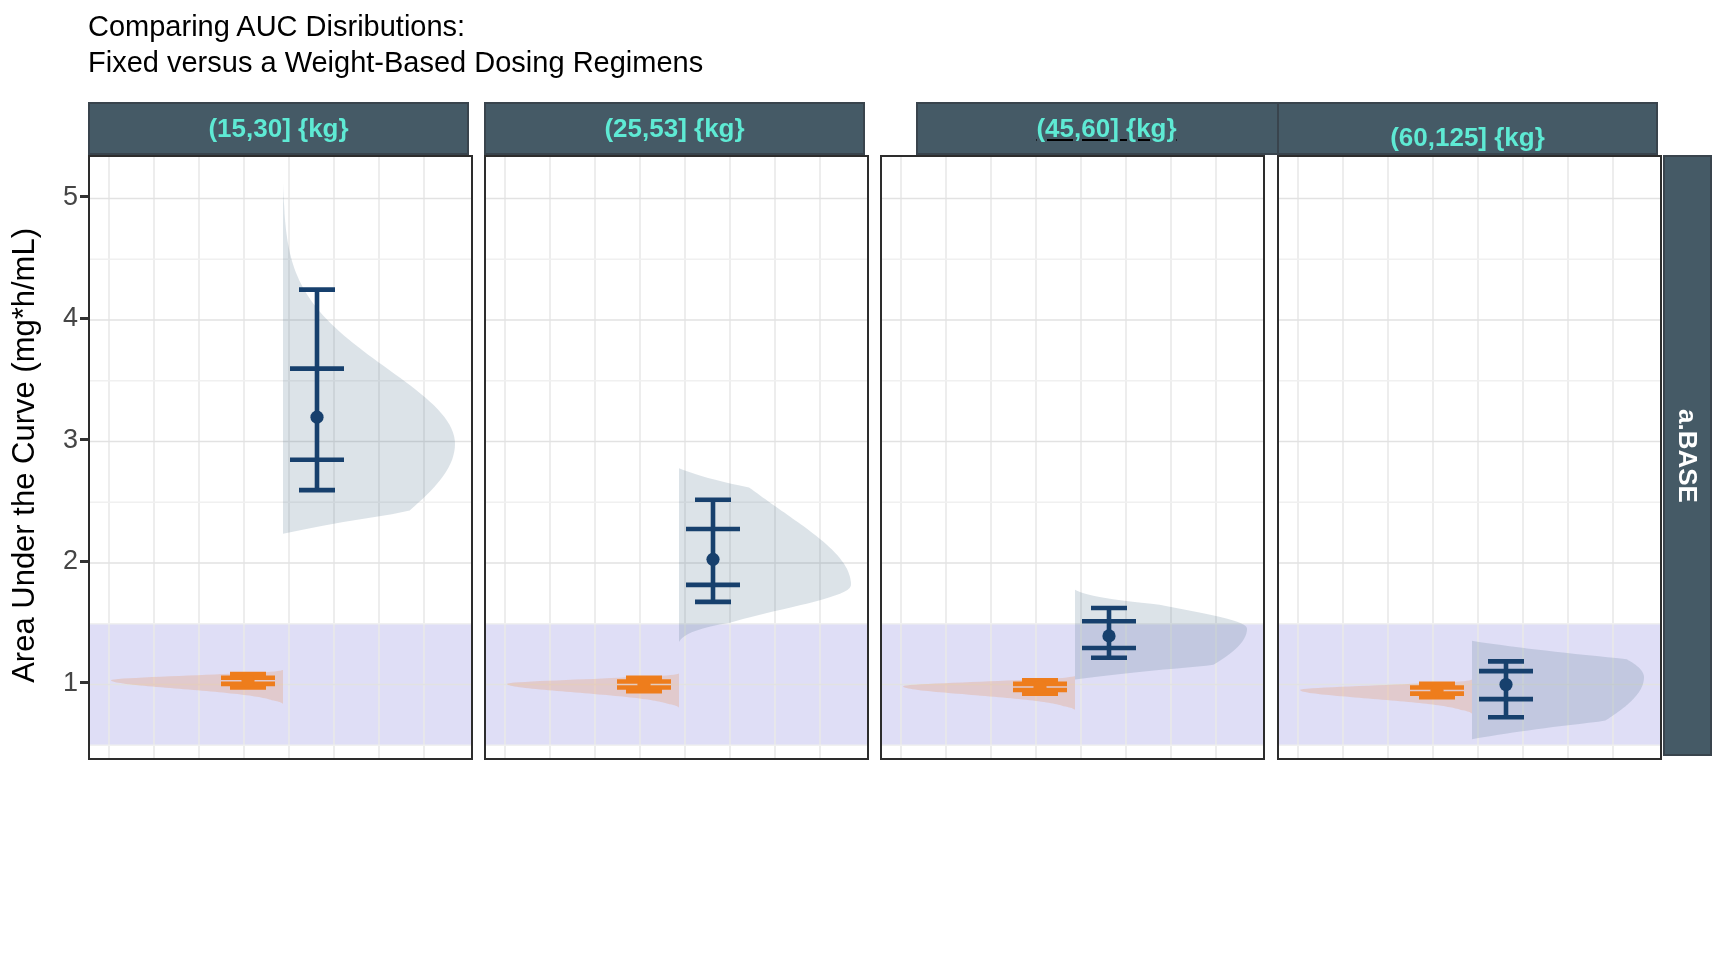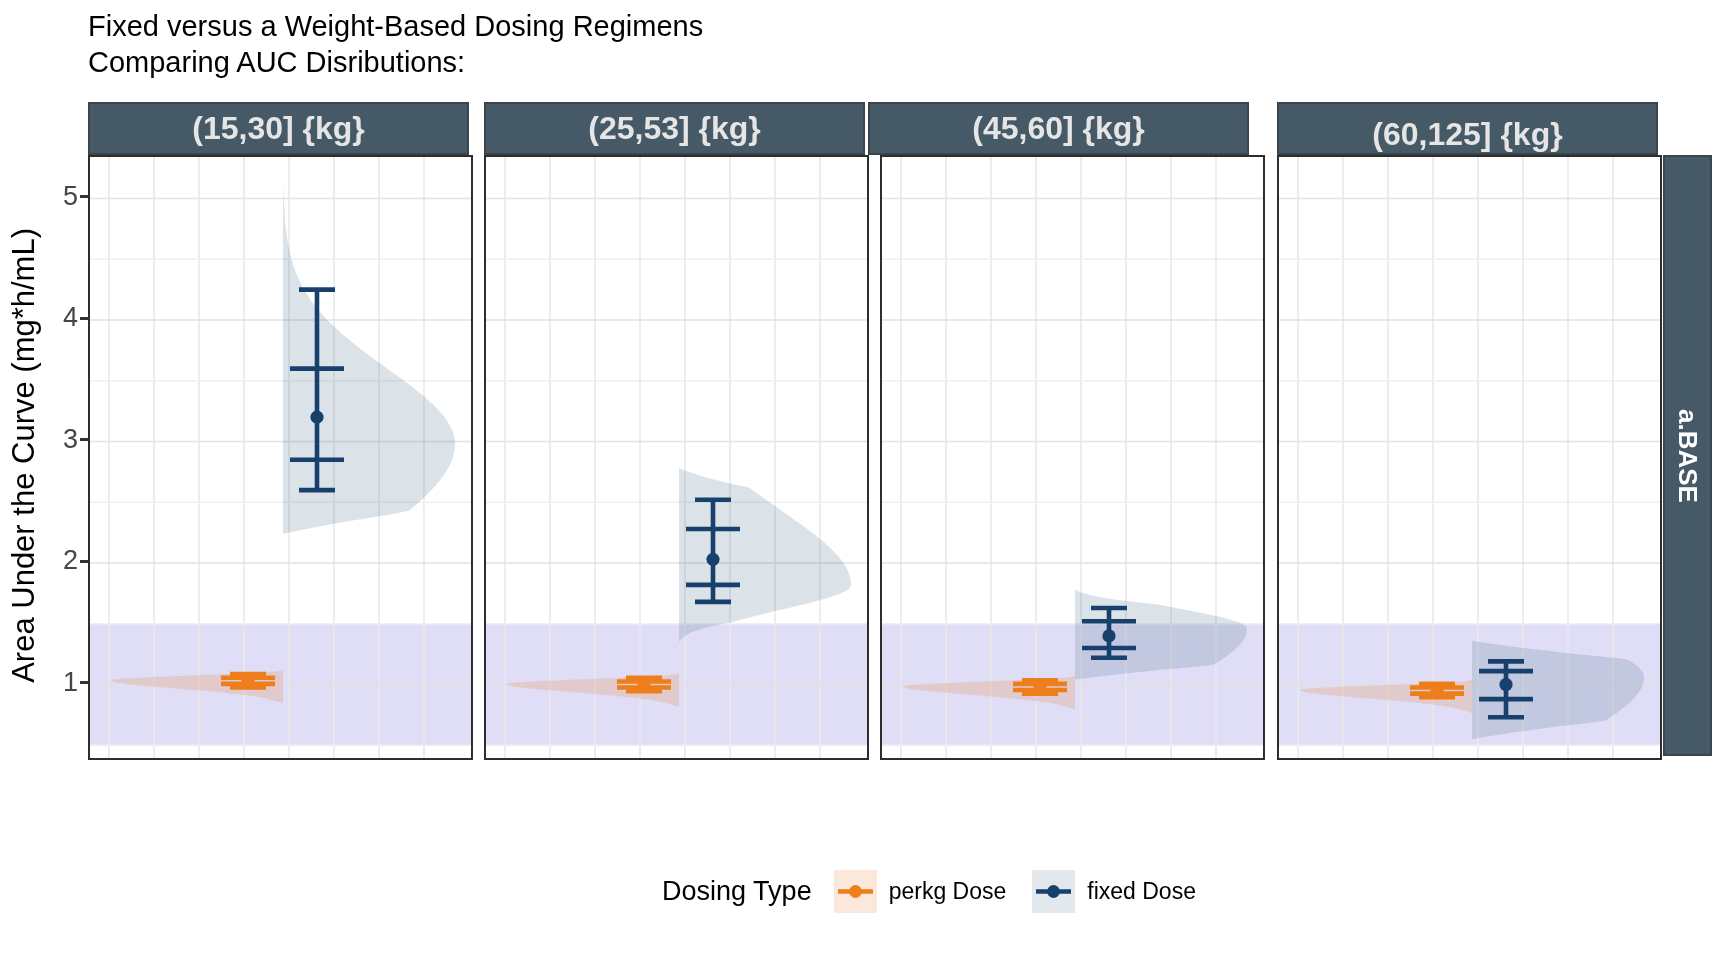--- a/index.html
+++ b/index.html
@@ -6,21 +6,21 @@
   .figure{position:relative;width:1728px;height:960px;background:#fff;
           font-family:"Liberation Sans","DejaVu Sans",sans-serif;overflow:hidden;}
   .title-block{position:absolute;left:88px;top:8px;color:#000;}
   .title-line{display:block;font-size:29px;line-height:36px;}
   .y-axis-title{position:absolute;left:4px;top:155px;height:601px;width:40px;
                 display:flex;align-items:center;justify-content:center;}
   .y-axis-title span{writing-mode:vertical-rl;transform:rotate(180deg);
                      font-size:31px;color:#000;white-space:nowrap;}
   .strip{position:absolute;top:102px;height:49px;background:#455a66;
          border:2px solid #39444d;display:flex;align-items:center;justify-content:center;}
-  .strip span{color:#e5e5e5;font-weight:bold;font-size:32px;}
+  .strip span{color:#5eead4;font-weight:bold;font-size:26px;}
   .panel{position:absolute;top:155px;background:#fff;border:2px solid #2d2d2d;}
   .right-strip{position:absolute;left:1663px;top:155px;width:45px;height:597px;
                background:#455a66;border:2px solid #39444d;
                display:flex;align-items:center;justify-content:center;}
   .right-strip span{writing-mode:vertical-rl;color:#fff;font-weight:bold;font-size:26px;}
   .ytick-label{position:absolute;width:38px;left:40px;text-align:right;
                font-size:27px;color:#454545;}
   .ytick-mark{position:absolute;left:80px;width:9px;height:3px;background:#333;}
   .legend{position:absolute;left:0;top:870px;width:100%;display:flex;
           align-items:center;justify-content:center;gap:22px;padding-left:130px;box-sizing:border-box;}
@@ -28,22 +28,22 @@
   .legend-item{display:flex;align-items:center;gap:12px;}
   .legend-swatch{width:43px;height:43px;display:flex;align-items:center;justify-content:center;}
   .legend-label{font-size:23px;color:#000;}
 </style>
 </head>
 <body>
 
 <div class="figure">
 
   <div class="title-block">
+    <span class="title-line">Comparing AUC Disributions:</span>
     <span class="title-line">Fixed versus a Weight-Based Dosing Regimens</span>
-    <span class="title-line">Comparing AUC Disributions:</span>
   </div>
 
   <div class="y-axis-title">
     <span>Area Under the Curve (mg*h/mL)</span>
   </div>
 
   <div id="yticks">
       <div class="ytick-label" style="top: 666.5px;">1</div>
       <div class="ytick-mark" style="top: 681px;"></div>
       <div class="ytick-label" style="top: 545px;">2</div>
@@ -55,21 +55,21 @@
       <div class="ytick-label" style="top: 180.5px;">5</div>
       <div class="ytick-mark" style="top: 195px;"></div>
     </div>
   <div id="strips">
       <div class="strip" style="left: 88px; width: 377px;">
         <span>(15,30] {kg}</span>
       </div>
       <div class="strip" style="left: 484px; width: 377px;">
         <span>(25,53] {kg}</span>
       </div>
-      <div class="strip" style="left: 868px; width: 377px;">
+      <div class="strip" style="left: 916px; width: 377px; text-decoration: underline;">
         <span>(45,60] {kg}</span>
       </div>
       <div class="strip" style="left: 1277px; width: 377px; align-items: flex-end;">
         <span>(60,125] {kg}</span>
       </div>
     </div>
   <div id="panels">
       <svg width="381" height="601" viewBox="0 0 381 601" class="panel" style="left: 88px;">
         <rect x="0" y="466.75" width="381" height="121.5" fill="#c5c3ef" fill-opacity="0.55"></rect>
         <line x1="19" x2="19" y1="0" y2="601" stroke="#e9e9e9" stroke-width="1.6"></line>
@@ -225,37 +225,14 @@
           <line x1="200" x2="254" y1="514.135" y2="514.135" stroke="#17406d" stroke-width="4.6"></line>
           <circle cx="227" cy="527.5" r="6.6" fill="#17406d"></circle>
         </g>
       </svg>
     </div>
 
   <div class="right-strip">
     <span>a.BASE</span>
   </div>
 
-  <div class="legend">
-    <span class="legend-title">Dosing Type</span>
-    <span id="legend-items" style="display:flex;gap:26px;align-items:center;">
-        <span class="legend-item">
-          <span class="legend-swatch" style="background: rgb(251, 232, 218);">
-            <svg width="43" height="43" viewBox="0 0 43 43">
-              <line x1="4" x2="39" y1="21.5" y2="21.5" stroke="#ee7d1c" stroke-width="4.4"></line>
-              <circle cx="21.5" cy="21.5" r="6.4" fill="#ee7d1c"></circle>
-            </svg>
-          </span>
-          <span class="legend-label">perkg Dose</span>
-        </span>
-        <span class="legend-item">
-          <span class="legend-swatch" style="background: rgb(226, 232, 236);">
-            <svg width="43" height="43" viewBox="0 0 43 43">
-              <line x1="4" x2="39" y1="21.5" y2="21.5" stroke="#17406d" stroke-width="4.4"></line>
-              <circle cx="21.5" cy="21.5" r="6.4" fill="#17406d"></circle>
-            </svg>
-          </span>
-          <span class="legend-label">fixed Dose</span>
-        </span>
-      </span>
-  </div>
 
 </div>
 
 </body></html>

